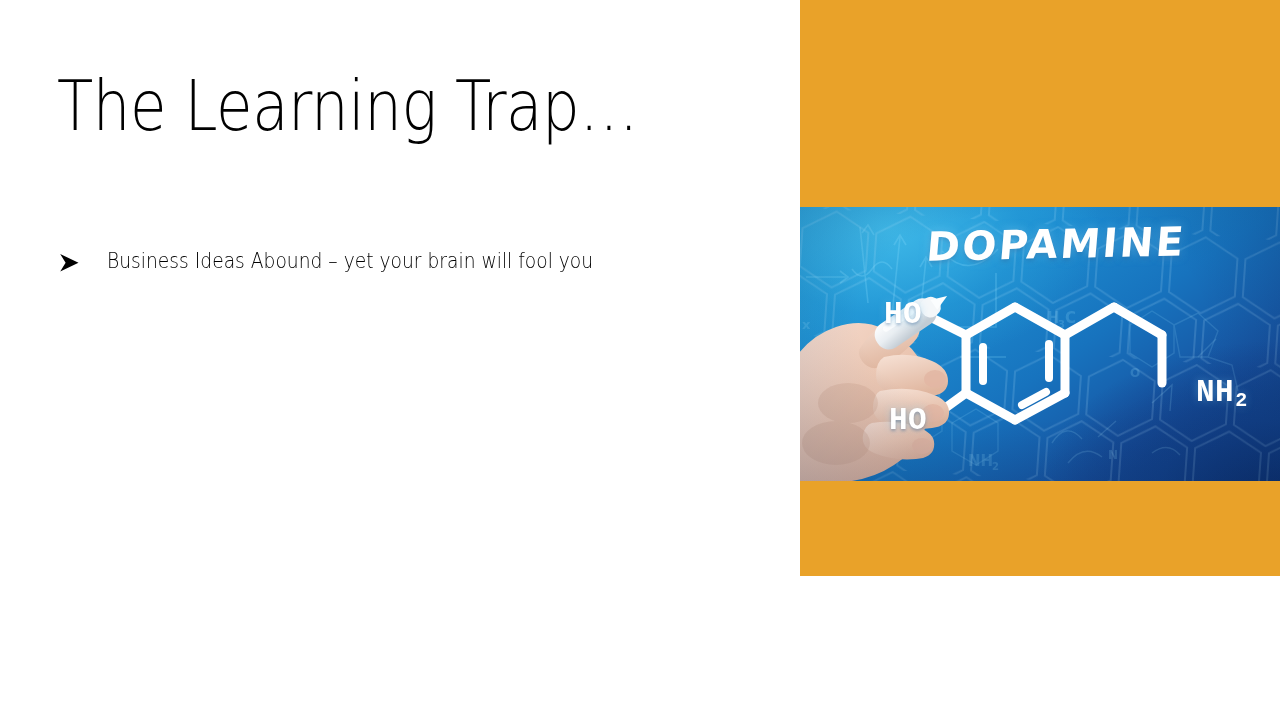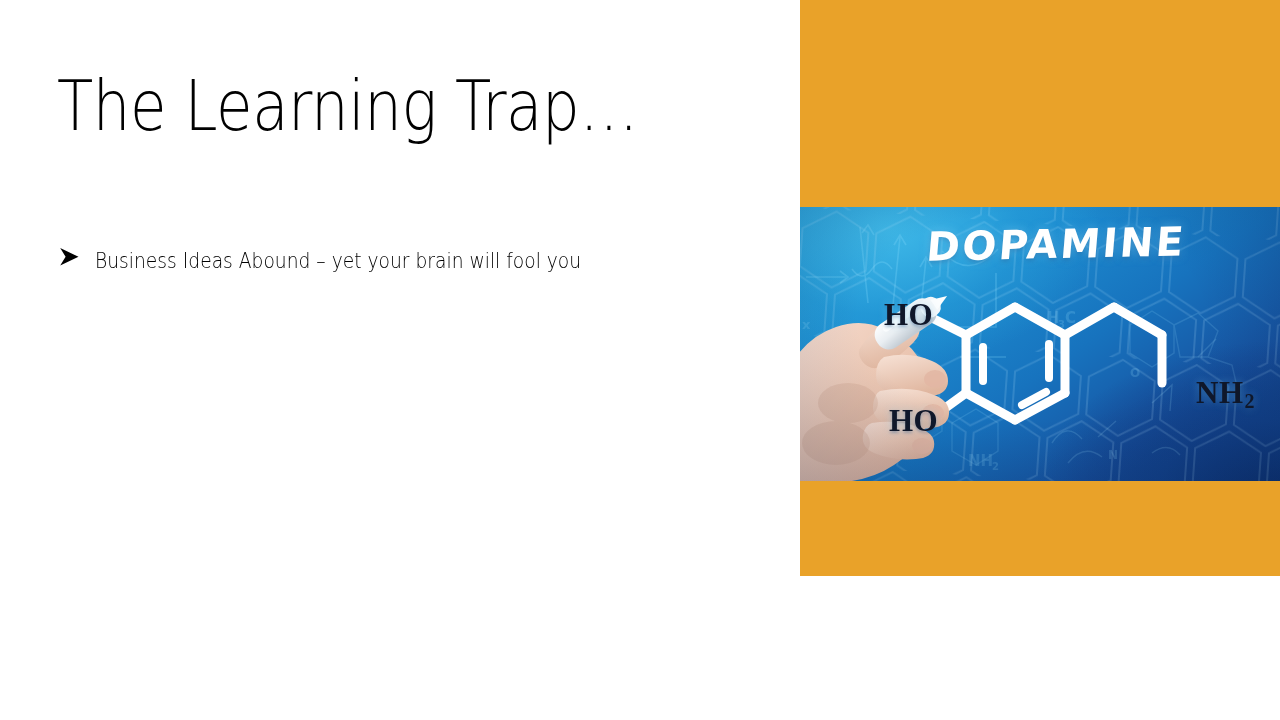--- a/index.html
+++ b/index.html
@@ -51,22 +51,22 @@
 
   .body-list {
     position: absolute;
     left: 57px;
     top: 247px;
     width: 700px;
   }
 
   .bullet-row {
     display: flex;
-    align-items: flex-start;
-    gap: 0px;
+    align-items: flex-end;
+    gap: 12px;
   }
 
   .bullet-marker {
     flex: 0 0 auto;
     width: 38px;
     font-size: 19px;
     line-height: 28px;
     color: #000000;
     transform: translateY(-1px);
   }
@@ -143,23 +143,23 @@
     font-weight: bold;
     letter-spacing: 2.4px;
     color: #ffffff;
     transform: skewX(-6deg) rotate(-1.2deg);
     text-shadow: 0 0 10px rgba(120,205,245,0.55), 0 2px 4px rgba(10,50,110,0.35);
     white-space: nowrap;
   }
 
   .pic-label {
     position: absolute;
-    font-family: Liberation Serif, serif;
+    font-family: Liberation Mono, monospace;
     font-weight: bold;
-    color: #0f172a;
+    color: #ffffff;
     white-space: nowrap;
     text-shadow: 0 0 8px rgba(120,205,245,0.45), 0 2px 3px rgba(10,50,110,0.3);
   }
   .label-ho-top { left: 84px;  top: 90px;  font-size: 31px; letter-spacing: 0.5px; }
   .label-ho-bot { left: 89px;  top: 196px; font-size: 31px; letter-spacing: 0.5px; }
   .label-nh2    { left: 379px; top: 168px; font-size: 31px; letter-spacing: 0.5px; margin-left: 17px; }
   .label-nh2 sub { font-size: 20px; vertical-align: baseline; position: relative; top: 5px; left: 1px; }
 
   .molecule { position: absolute; left: 0; top: 0; }
 

